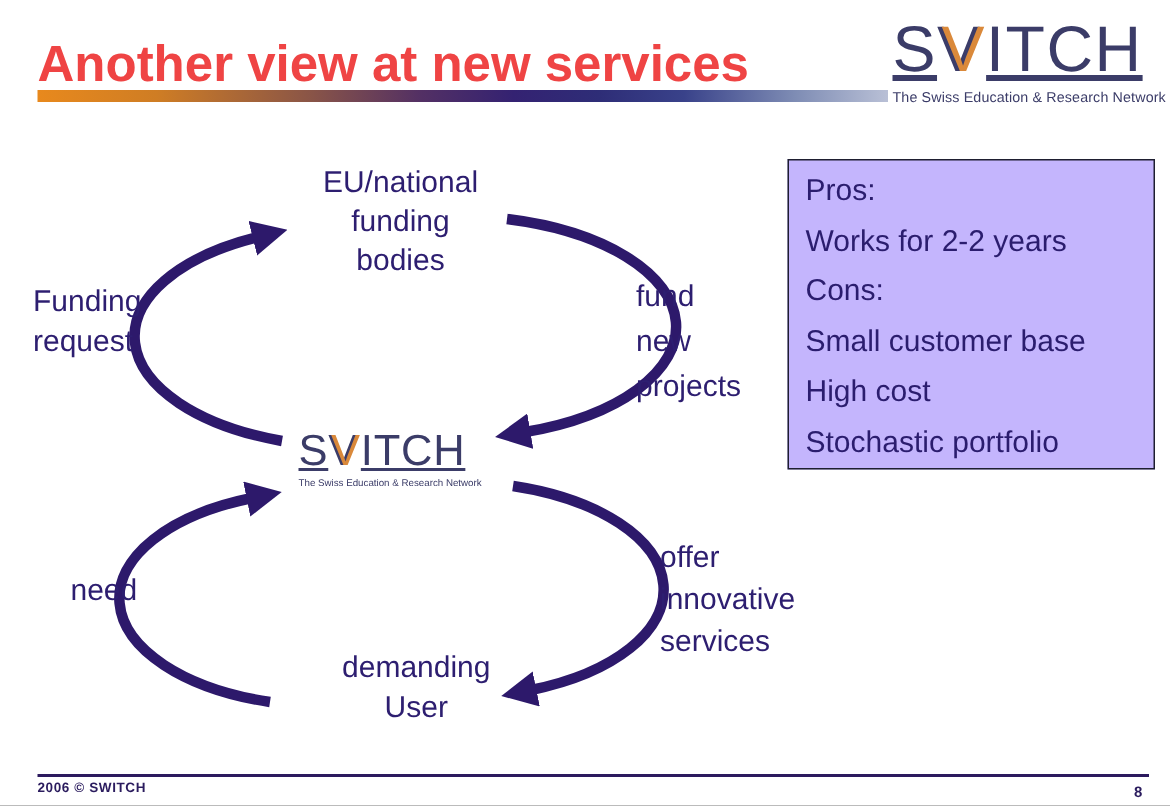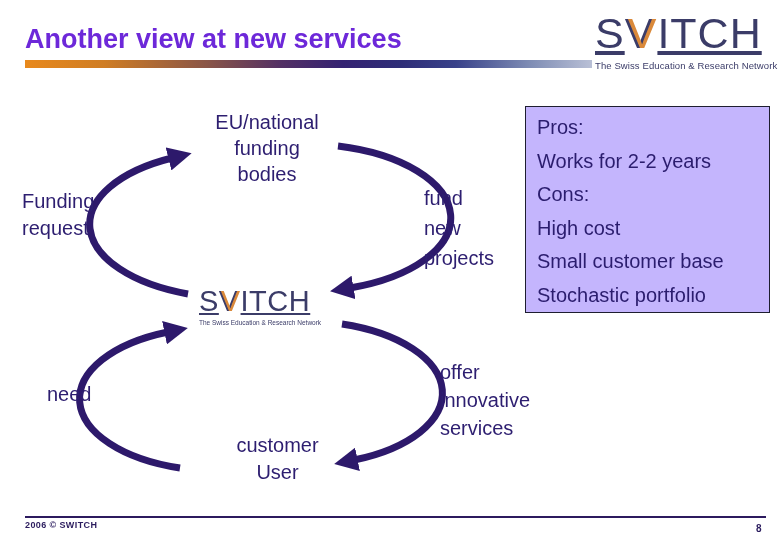--- a/index.html
+++ b/index.html
@@ -3,22 +3,22 @@
 <meta charset="utf-8">
 <style>
   html,body{margin:0;padding:0;background:#888;}
   .slide{
     position:relative;width:780px;height:537px;background:#ffffff;
     font-family:"Liberation Sans", sans-serif;overflow:hidden;
     color:#2b1d6e;
   }
   
   .title{
-    position:absolute;left:25px;top:24px;font-size:27px;font-weight:bold;
-    color:#6d28d9;letter-spacing:0px;white-space:nowrap;
+    position:absolute;left:25px;top:24px;font-size:34px;font-weight:bold;
+    color:#ef4444;letter-spacing:0px;white-space:nowrap;
   }
   .grad-bar{
     position:absolute;left:25px;top:60px;width:567px;height:8px;
     background:linear-gradient(to right,
       #e8891d 0%, #cf7d24 14%, #8a5547 32%, #533064 45%,
       #342272 56%, #2e2d77 66%, #39428a 76%, #7e8cb4 89%, #b9c0d6 100%);
   }
   
   .logo{position:absolute;color:#3b3c68;}
   .logo-word{font-weight:500;white-space:nowrap;line-height:1;text-decoration:underline;}
@@ -102,32 +102,32 @@
   <div class="lbl lbl-fund-new">fund
 new
 projects</div>
 
   <div class="logo mid-logo">
     <div class="logo-word"><span>S</span><span class="vv"><span class="v v1">V</span><span class="v v2">V</span></span><span>ITCH</span></div>
     <div class="logo-tagline">The Swiss Education &amp; Research Network</div>
   </div>
 
   <div class="lbl lbl-need">need</div>
-  <div class="lbl lbl-center lbl-demanding">customer
+  <div class="lbl lbl-center lbl-demanding">demanding
 User</div>
   <div class="lbl lbl-offer">offer
 innovative
 services</div>
 
   <div class="pros-box">
     <div class="pros-line">Pros:</div>
     <div class="pros-line">Works for 2-2 years</div>
     <div class="pros-line">Cons:</div>
+    <div class="pros-line">Small customer base</div>
     <div class="pros-line">High cost</div>
-    <div class="pros-line">Small customer base</div>
     <div class="pros-line">Stochastic portfolio</div>
   </div>
 
   <div class="footer-line"></div>
   <div class="footer-copy">2006 © SWITCH</div>
   <div class="page-num">8</div>
 
 </div>
 
 </body></html>

